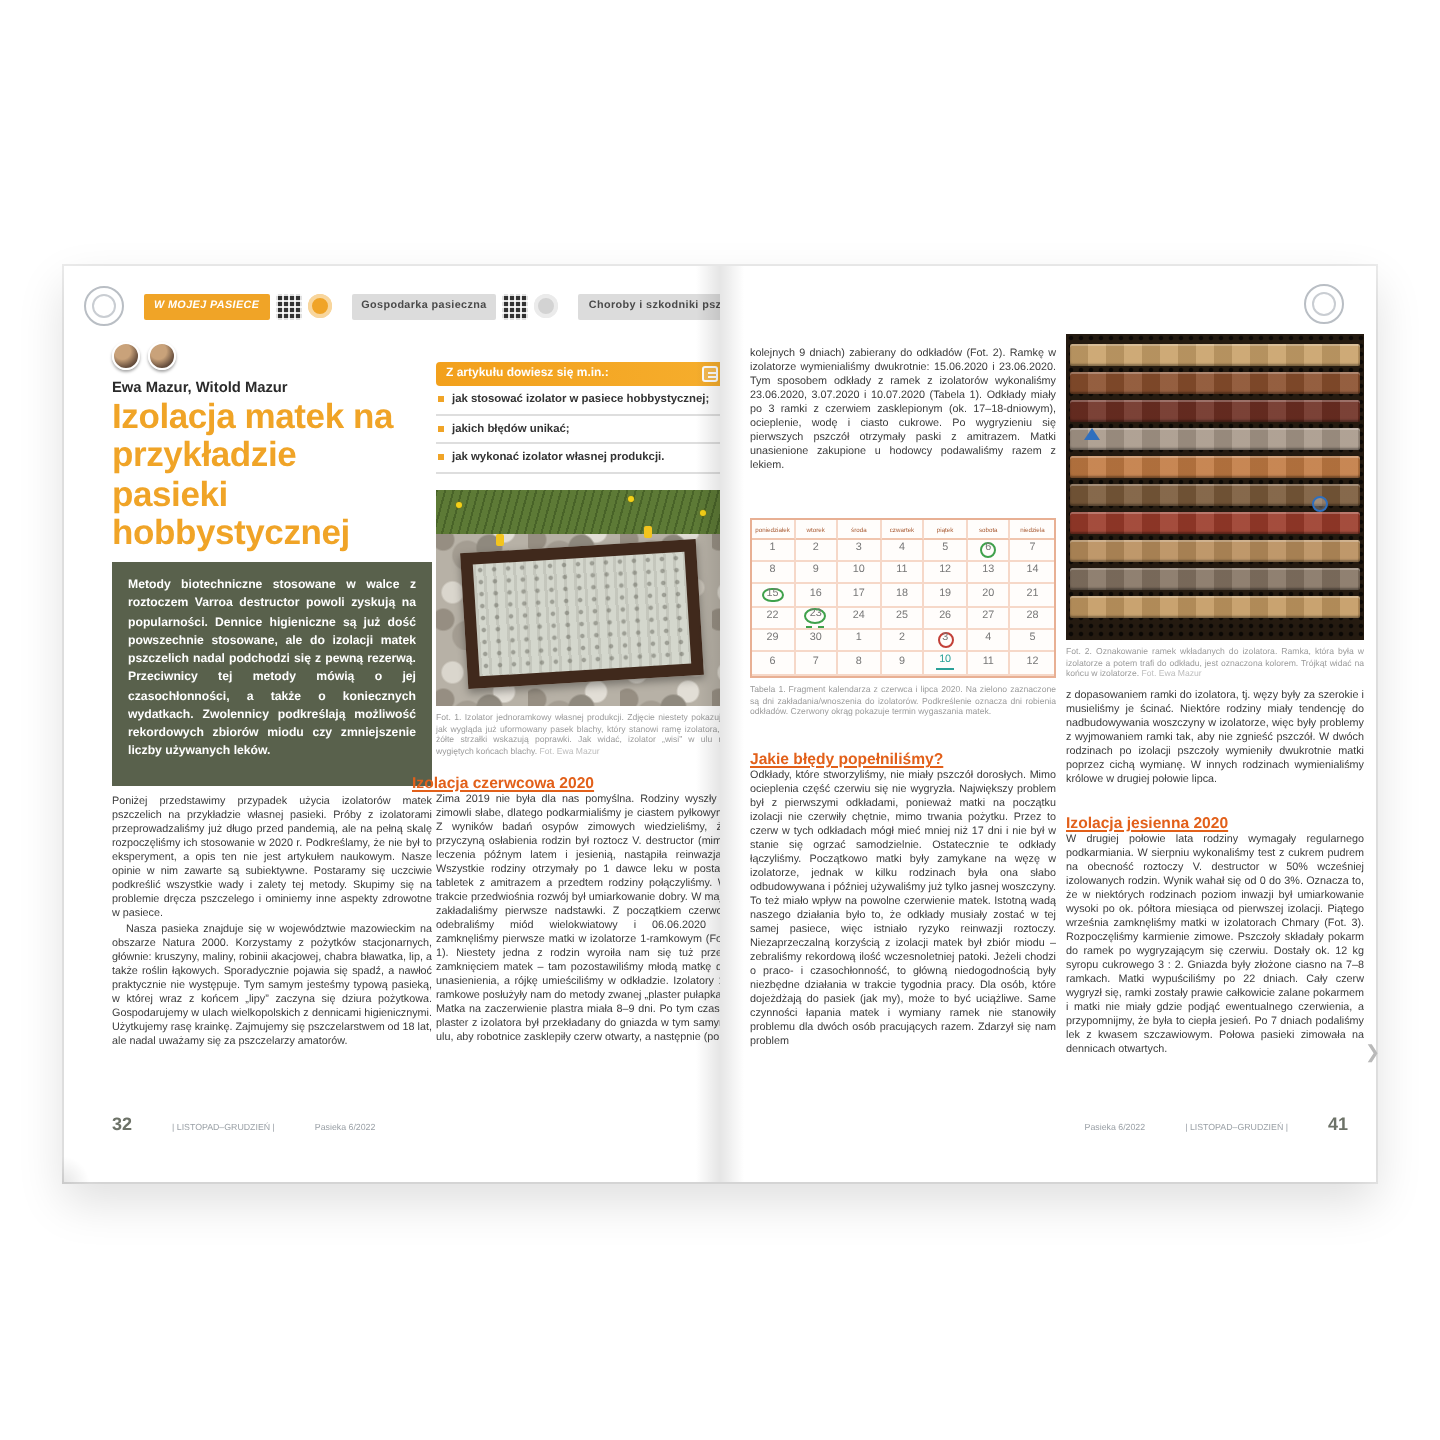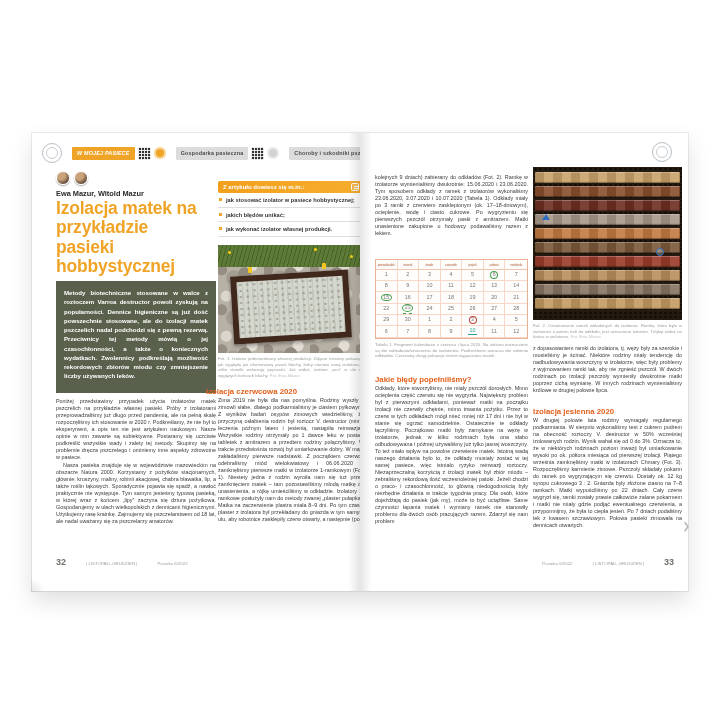--- a/index.html
+++ b/index.html
@@ -82,21 +82,21 @@
   .caption .credit { color:#bdbdbd; }
   #caption1 { position:absolute; left:186px; top:223px; width:146px; }
 
   .greenbox { position:absolute; left:24px; top:148px; width:160px; height:112px; background:#59614C;
               color:#fff; padding:7px 8px; font-size:6.1px; line-height:1.52; font-weight:600;
               text-align:justify; }
   .bodytext { font-size:5.4px; line-height:7px; color:#3b3b3b; text-align:justify; }
   #left-col-body { position:absolute; left:24px; top:265px; width:160px; }
   #left-col-body .p2 { text-indent:7px; margin-top:1px; }
 
-  .section-h { font-size:7.8px; font-weight:bold; color:#E2601A; }
+  .section-h { font-size:7.8px; font-weight:bold; color:#E2601A;text-decoration:underline; }
   #sec1-h { position:absolute; left:174px; top:254px; }
   #sec1-t { position:absolute; left:186px; top:264px; width:146px; height:150px; overflow:hidden; }
 
   .footer { position:absolute; top:424px; font-size:4.4px; color:#9aa0a6; display:flex; align-items:baseline; gap:20px; }
   #footer-left { left:24px; }
   #footer-right { right:14px; }
   .footer .pnum { font-size:9px; font-weight:bold; color:#6d7268; }
   #rp-text1 { position:absolute; left:15px; top:41px; width:153px; }
 
   
@@ -391,20 +391,20 @@
 
       <div class="bodytext" id="rp-text2">z dopasowaniem ramki do izolatora, tj. węzy były za szerokie i musieliśmy je ścinać. Niektóre rodziny miały tendencję do nadbudowywania woszczyny w izolatorze, więc były problemy z wyjmowaniem ramki tak, aby nie zgnieść pszczół. W dwóch rodzinach po izolacji pszczoły wymieniły dwukrotnie matki poprzez cichą wymianę. W innych rodzinach wymienialiśmy królowe w drugiej połowie lipca.</div>
       <div class="section-h" id="sec3-h">Izolacja jesienna 2020</div>
       <div class="bodytext" id="sec3-t">W drugiej połowie lata rodziny wymagały regularnego podkarmiania. W sierpniu wykonaliśmy test z cukrem pudrem na obecność roztoczy V. destructor w 50% wcześniej izolowanych rodzin. Wynik wahał się od 0 do 3%. Oznacza to, że w niektórych rodzinach poziom inwazji był umiarkowanie wysoki po ok. półtora miesiąca od pierwszej izolacji. Piątego września zamknęliśmy matki w izolatorach Chmary (Fot. 3). Rozpoczęliśmy karmienie zimowe. Pszczoły składały pokarm do ramek po wygryzającym się czerwiu. Dostały ok. 12 kg syropu cukrowego 3 : 2. Gniazda były złożone ciasno na 7–8 ramkach. Matki wypuściliśmy po 22 dniach. Cały czerw wygryzł się, ramki zostały prawie całkowicie zalane pokarmem i matki nie miały gdzie podjąć ewentualnego czerwienia, a przypomnijmy, że była to ciepła jesień. Po 7 dniach podaliśmy lek z kwasem szczawiowym. Połowa pasieki zimowała na dennicach otwartych.</div>
 
       <div class="seal" id="seal-right"></div>
 
       <div class="footer" id="footer-right">
         <span>Pasieka 6/2022</span>
         <span>| LISTOPAD–GRUDZIEŃ |</span>
-        <span class="pnum">33</span>
+        <span class="pnum">41</span>
       </div>
     </div>
 
     <div id="fold"></div>
     <div id="curl-chevron">❯</div>
   </div>
 </div>
 
 </body></html>

